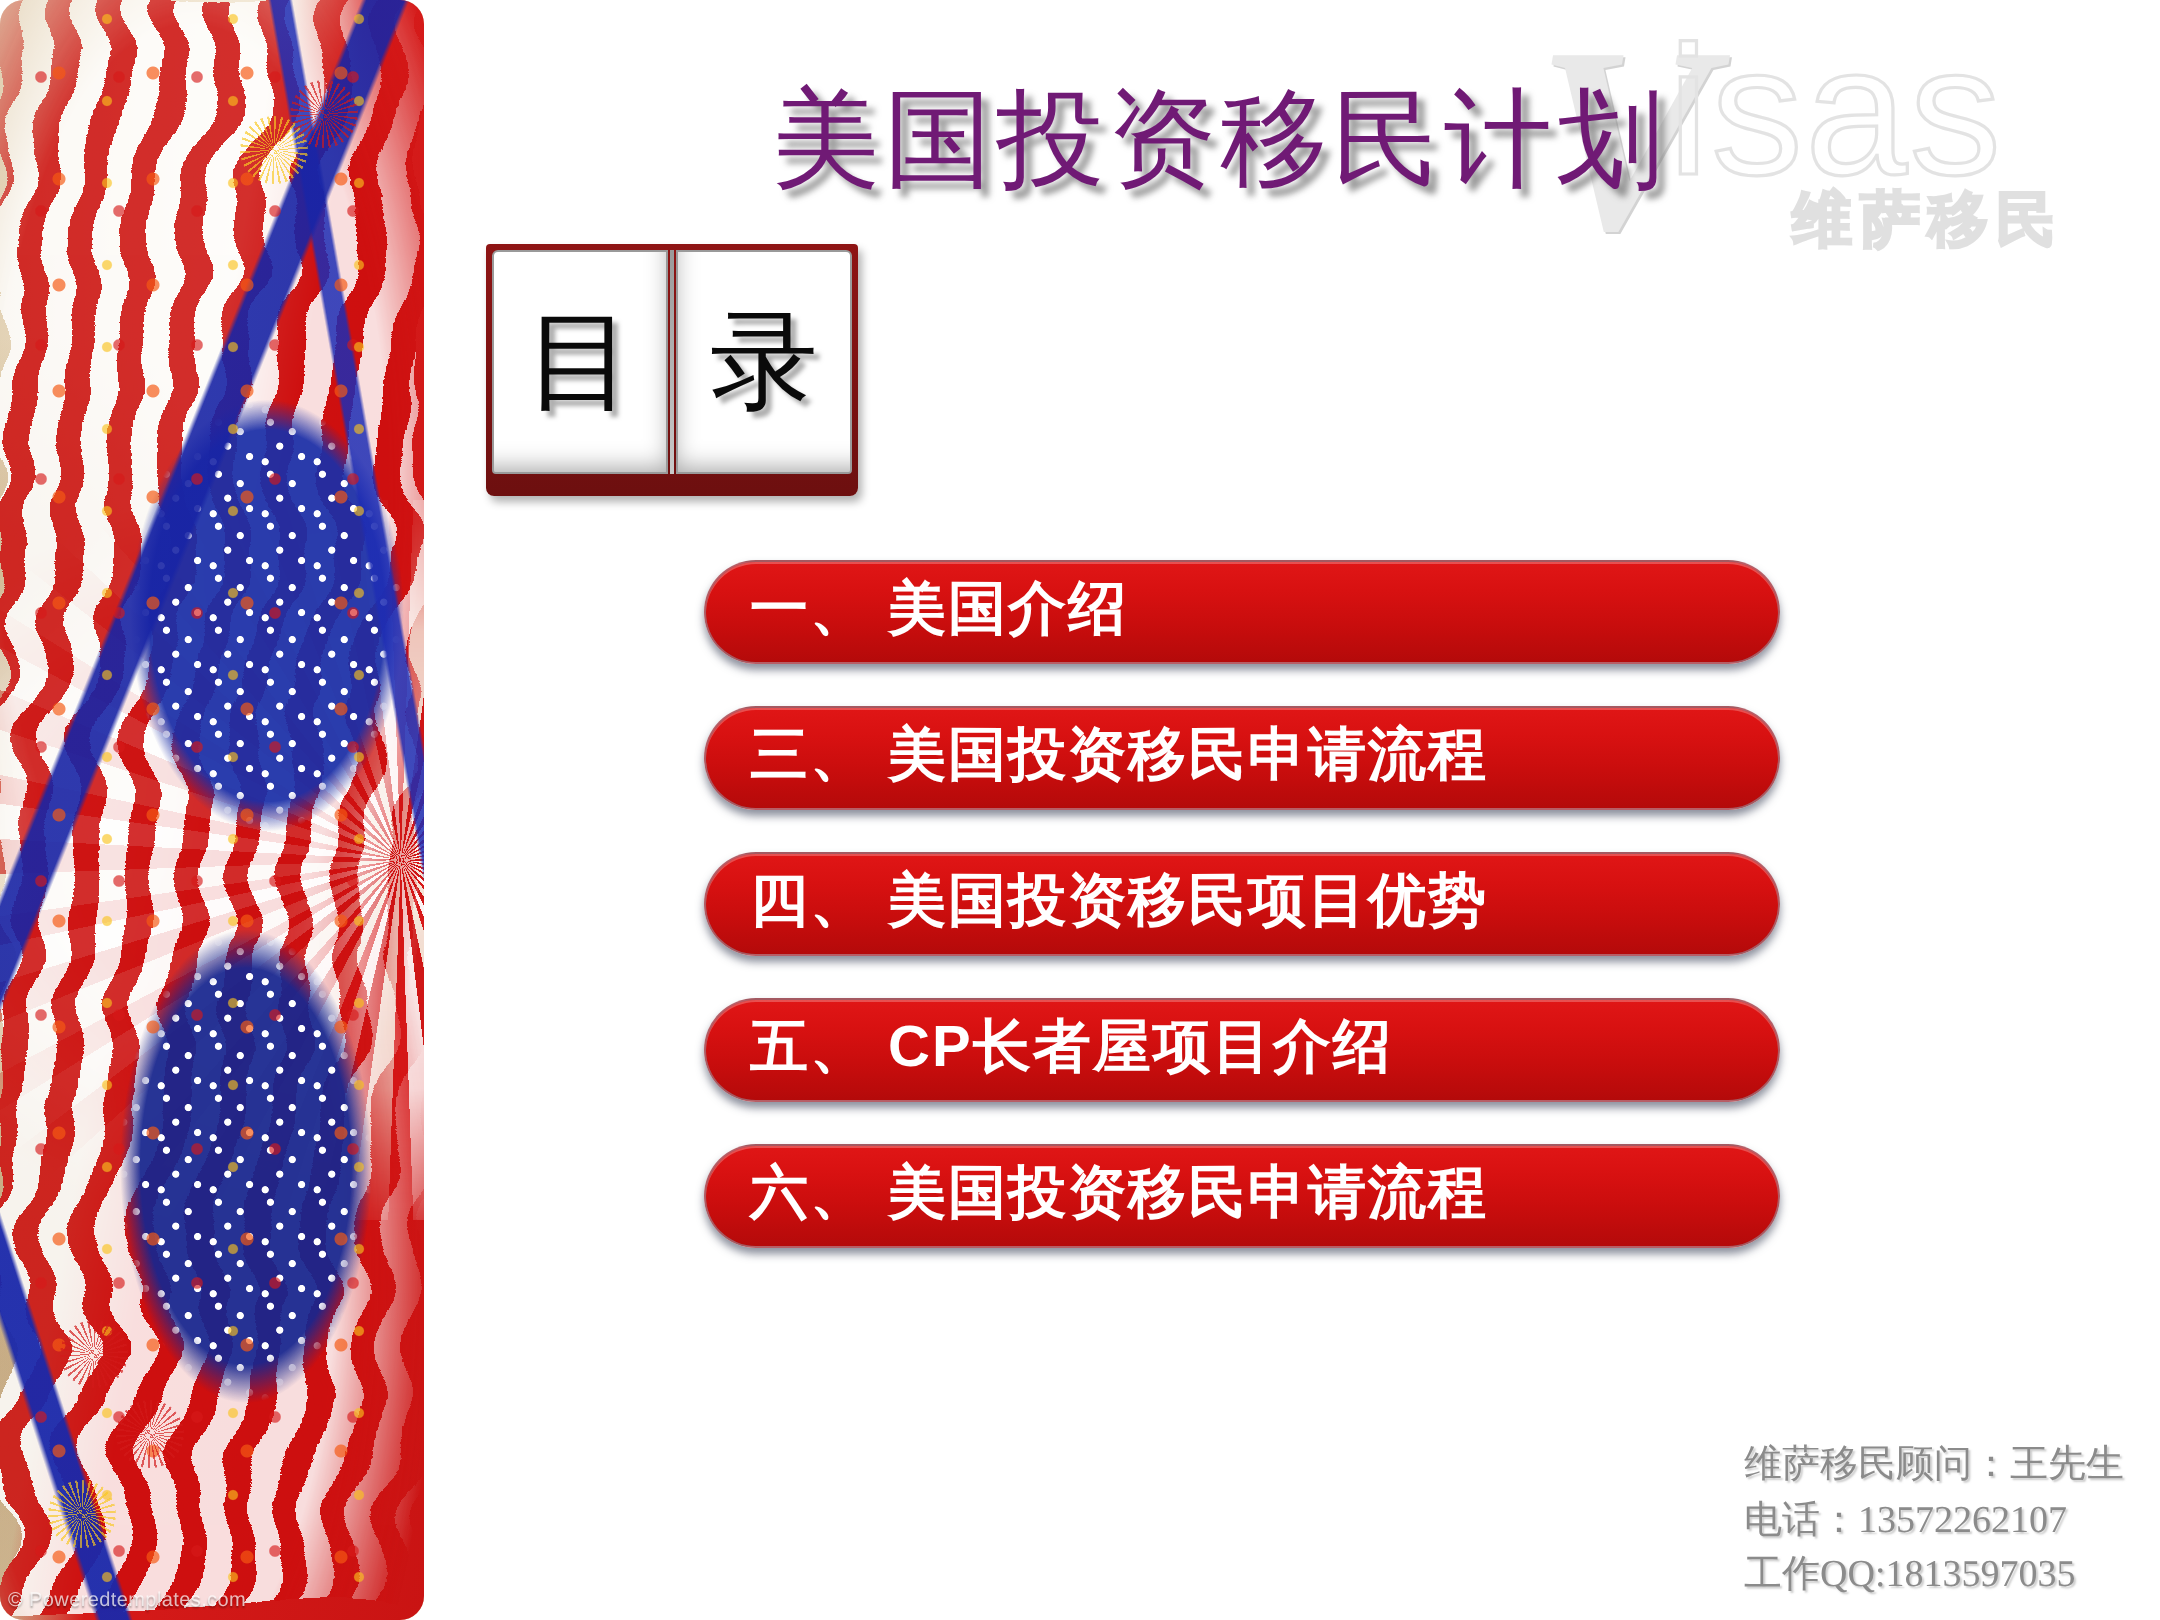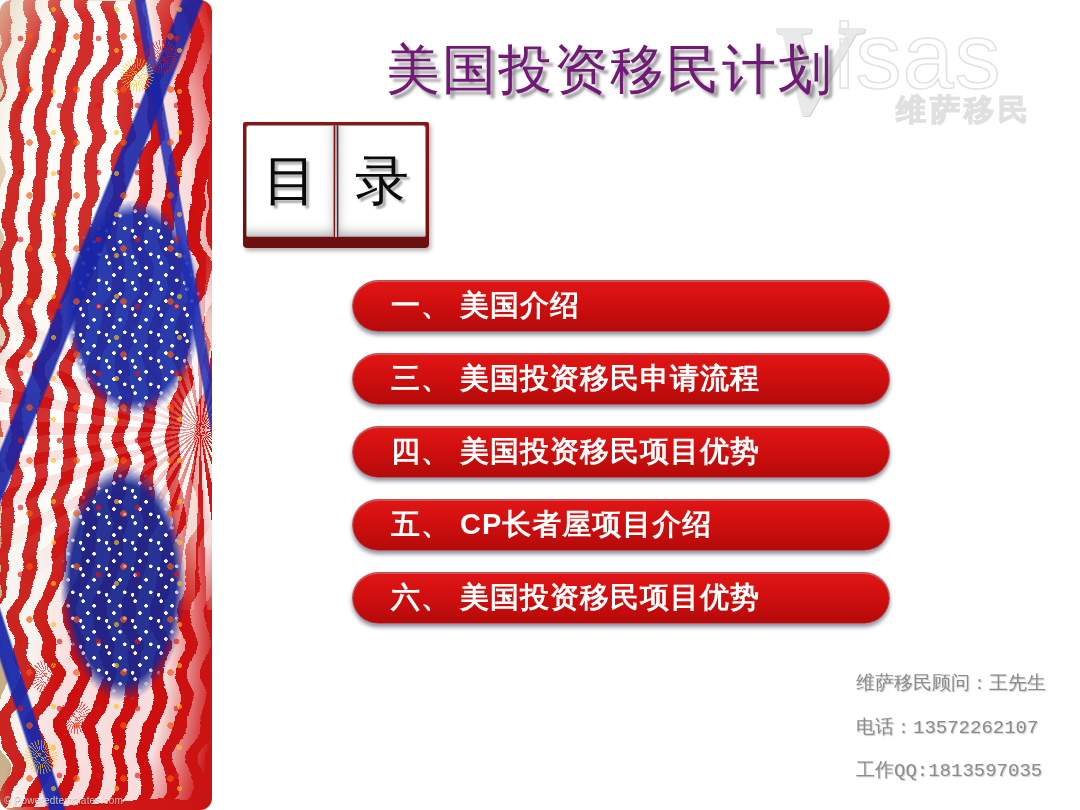--- a/index.html
+++ b/index.html
@@ -261,21 +261,21 @@
         #e01616 0%, #d81111 28%, #c90d0d 62%, #b40a0a 100%);
     box-shadow:
       0 3px 4px rgba(120,125,140,0.85),
       inset 0 1px 0 rgba(255,255,255,0.25);
     border: 1px solid rgba(150,155,170,0.55);
     box-sizing: border-box;
     display: flex;
     align-items: center;
   }
   .pill-label {
-    padding-left: 38px;
+    padding-left: 22px;
     color: #ffffff;
     font-family: "Liberation Sans", sans-serif;
     font-weight: 700;
     font-size: 29px;
     letter-spacing: 1px;
     white-space: nowrap;
     line-height: 1;
     transform: translateY(-1px);
   }
 
@@ -284,21 +284,21 @@
     position: absolute;
     right: 18px; bottom: 8px;
     text-align: left;
     font-family: "Liberation Serif", serif;
     color: #8b8b8b;
     font-size: 19px;
     line-height: 1.45;
     text-shadow: 1px 1px 1px rgba(170,170,170,0.6);
     white-space: nowrap;
   }
-  #contact div { margin: 16px; font-family: Liberation Mono, monospace; }
+  #contact div { margin: 0; }
 </style>
 </head>
 <body>
 
 <svg width="0" height="0" style="position:absolute">
   <filter id="wavy">
     <feTurbulence type="fractalNoise" baseFrequency="0.004 0.02" numOctaves="2" seed="7" result="noise"></feTurbulence>
     <feDisplacementMap in="SourceGraphic" in2="noise" scale="42" xChannelSelector="R" yChannelSelector="G"></feDisplacementMap>
   </filter>
 </svg>
@@ -344,21 +344,21 @@
     <div class="pill">
       <span class="pill-label">三、 美国投资移民申请流程</span>
     </div>
     <div class="pill">
       <span class="pill-label">四、 美国投资移民项目优势</span>
     </div>
     <div class="pill">
       <span class="pill-label">五、 CP长者屋项目介绍</span>
     </div>
     <div class="pill">
-      <span class="pill-label">六、 美国投资移民项目优势</span>
+      <span class="pill-label">六、 美国投资移民申请流程</span>
     </div>
   </div>
 
   <div id="contact">
     <div>维萨移民顾问：王先生</div>
     <div>电话：13572262107</div>
     <div>工作QQ:1813597035</div>
   </div>
 
 </div>

